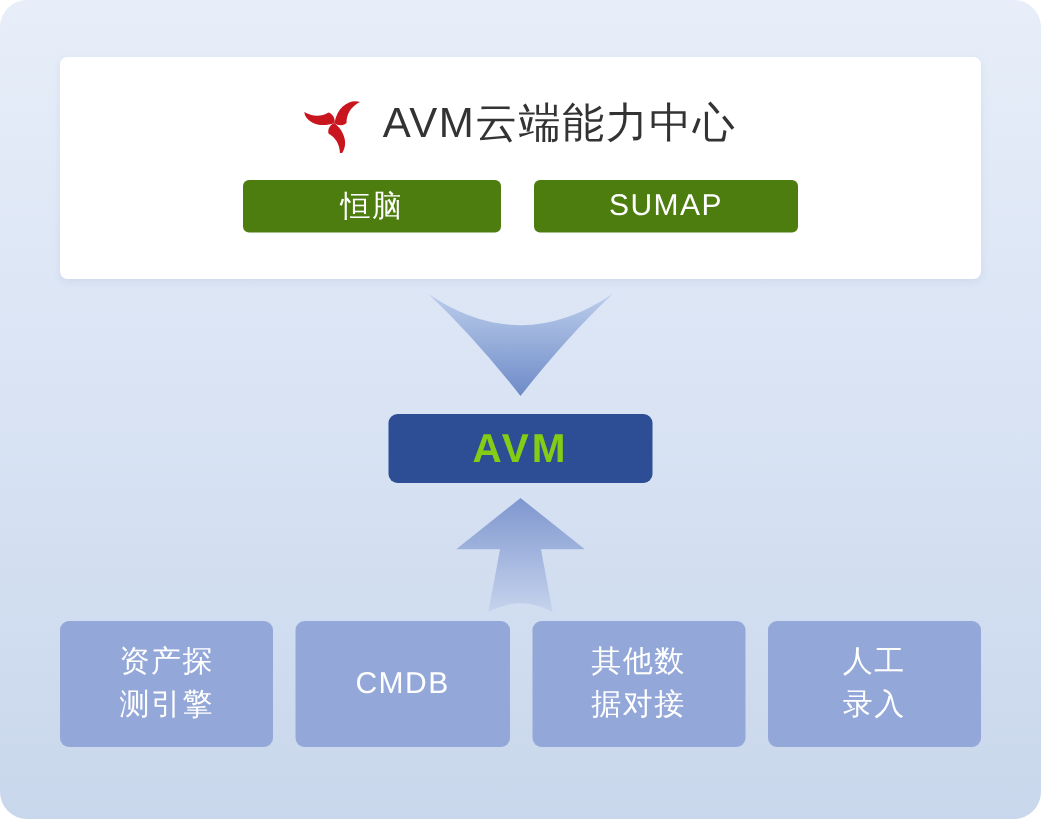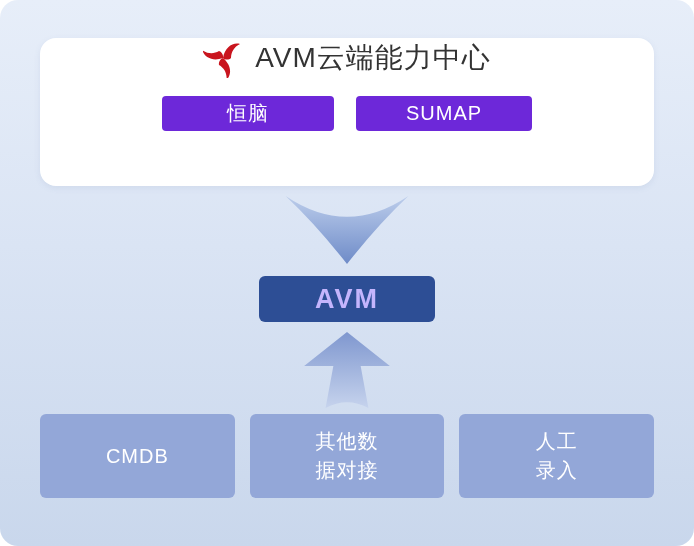--- a/index.html
+++ b/index.html
@@ -17,26 +17,27 @@
     overflow: hidden;
   }
   
   .card {
     position: absolute;
     left: 40px;
     top: 38px;
     width: 614px;
     height: 148px;
     background: #ffffff;
-    border-radius: 16px;
+    border-radius: 5px;
     box-shadow: 0 2px 6px rgba(90,110,160,0.10);
     display: flex;
     flex-direction: column;
     align-items: center;
     justify-content: flex-start;
+    padding-top: 24px;
     box-sizing: border-box;
   }
   .title-row {
     display: flex;
     align-items: center;
     gap: 12px;
   }
   .logo {
     width: 40px;
     height: 40px;
@@ -49,21 +50,21 @@
     letter-spacing: 1px;
   }
   .chips {
     margin-top: 18px;
     display: flex;
     gap: 22px;
   }
   .chip {
     height: 35px;
     border-radius: 4px;
-    background: #6d28d9;
+    background: #4d7c0f;
     color: #ffffff;
     font-size: 20px;
     display: flex;
     align-items: center;
     justify-content: center;
     letter-spacing: 1px;
   }
   .chip-1 { width: 172px; }
   .chip-2 { width: 176px; text-align: right; }
 
@@ -85,21 +86,21 @@
 
   
   .avm-box {
     position: absolute;
     left: 259px;
     top: 276px;
     width: 176px;
     height: 46px;
     background: #2d4e95;
     border-radius: 6px;
-    color: #c4b5fd;
+    color: #84cc16;
     font-size: 27px;
     font-weight: bold;
     letter-spacing: 2px;
     display: flex;
     align-items: center;
     justify-content: center;
   }
 
   
   .sources {
@@ -170,20 +171,22 @@
         <linearGradient id="gradUp" x1="0" y1="0" x2="0" y2="1">
           <stop offset="0" stop-color="#7f97cf"></stop>
           <stop offset="1" stop-color="#c6d3ed"></stop>
         </linearGradient>
       </defs>
       <path d="M48 0 L92 35 L62 35 L70 78 Q48 66 26 78 L34 35 L4 35 Z" fill="url(#gradUp)"></path>
     </svg>
   </div>
 
   <div class="sources">
+    <div class="source-box">资产探
+测引擎</div>
     <div class="source-box">CMDB</div>
     <div class="source-box">其他数
 据对接</div>
     <div class="source-box">人工
 录入</div>
   </div>
 
 </div>
 
 </body></html>

